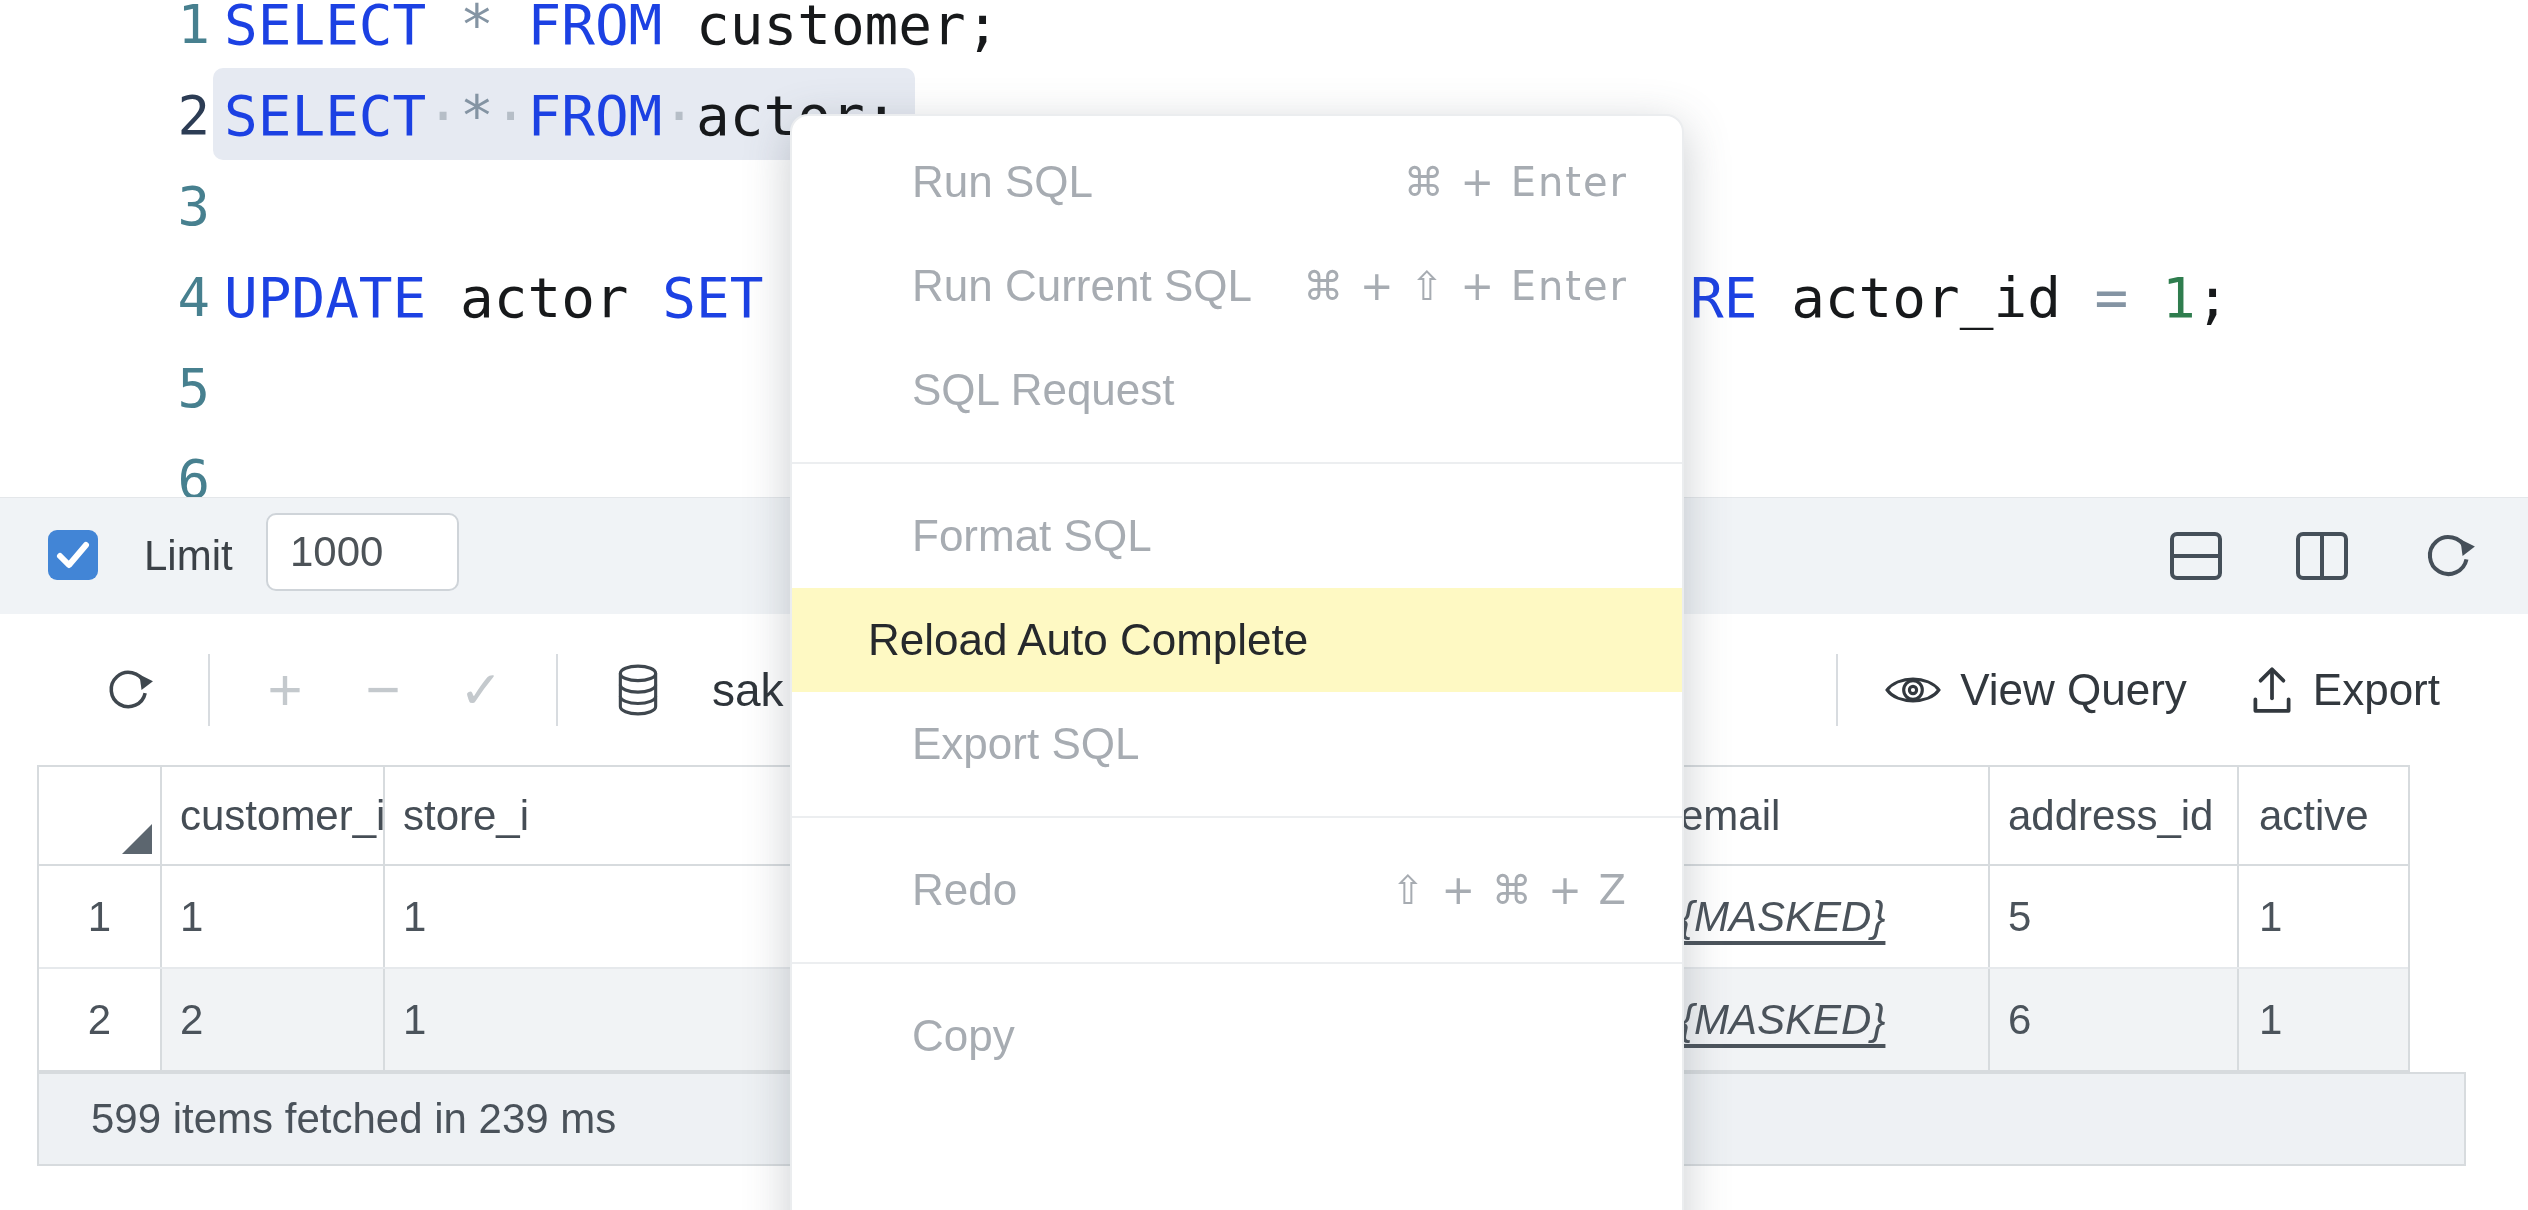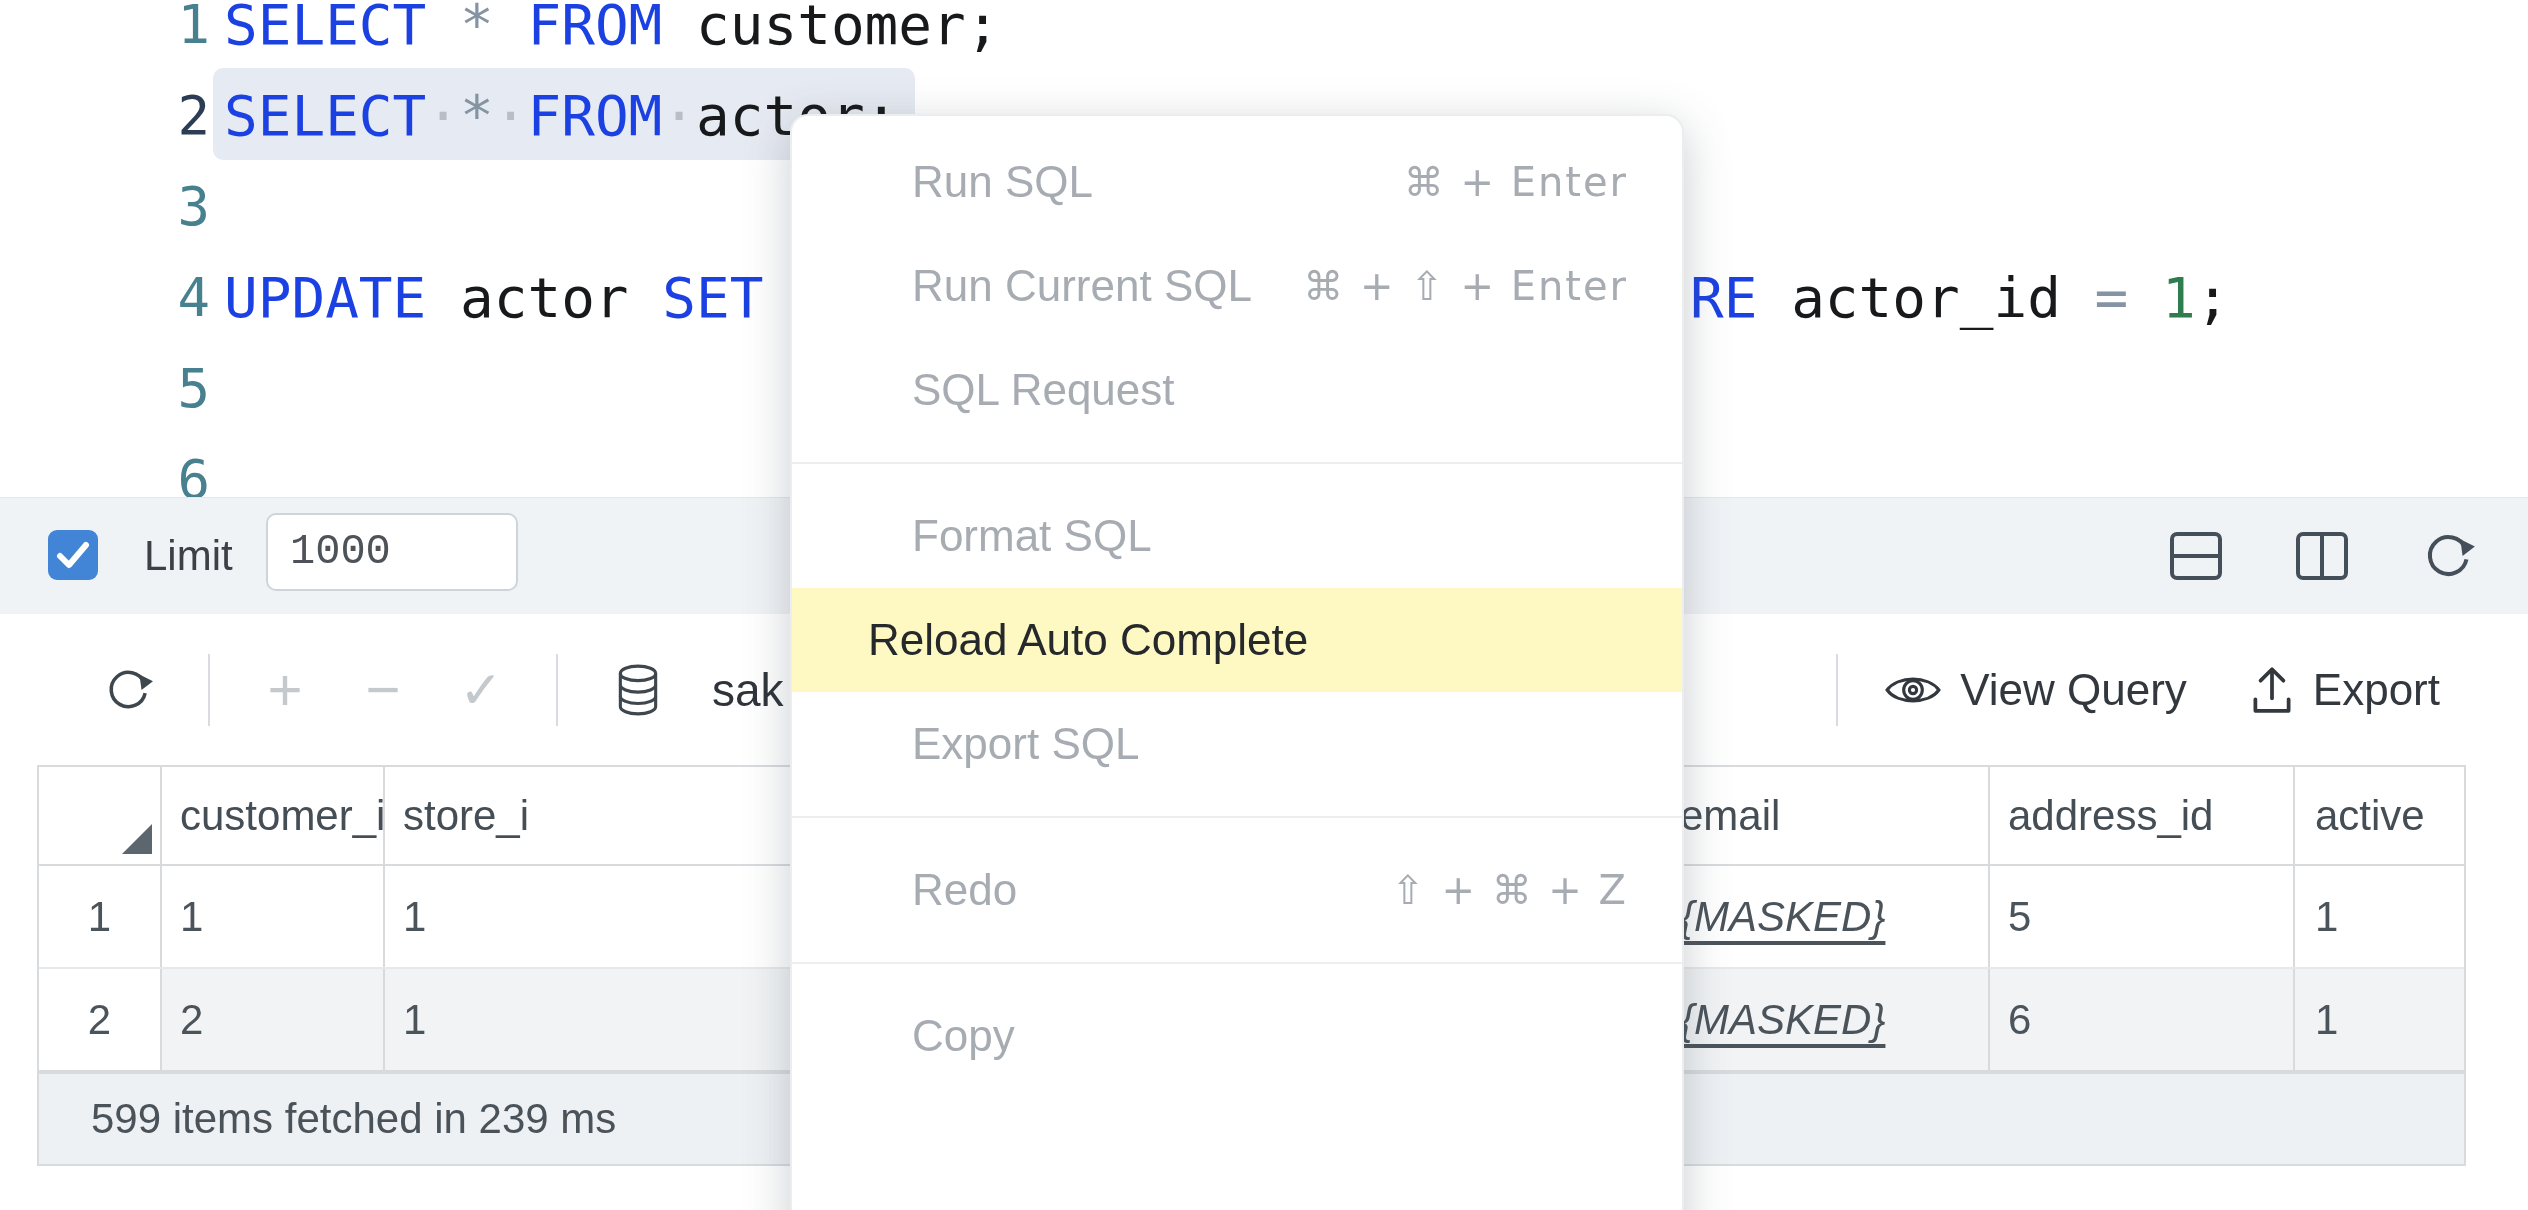--- a/index.html
+++ b/index.html
@@ -23,22 +23,22 @@
   .tk-num{color:#2f7d4e;}
   .tk-plain{color:#17191b;}
   .tk-ws{color:#b6bec7;}
   
   #limit-bar{position:absolute;left:0;top:497px;width:2528px;height:116px;background:#f0f3f6;
              border-top:1px solid #e4e7ea;border-bottom:1px solid #e4e7ea;z-index:2;}
   #limit-checkbox{position:absolute;left:48px;top:32px;width:50px;height:50px;background:#4285d6;border-radius:9px;}
   #limit-checkbox svg{position:absolute;left:1px;top:1px;}
   #limit-label{position:absolute;left:144px;top:0;height:100%;display:flex;align-items:center;
                font-size:42px;color:#3b4147;}
-  #limit-input{position:absolute;left:266px;top:15px;width:252px;height:78px;box-sizing:border-box;
-               border:2px solid #cfd4d9;border-radius:10px;background:#fff;font-family:Liberation Mono, monospace;
+  #limit-input{position:absolute;left:266px;top:15px;width:193px;height:78px;box-sizing:border-box;
+               border:2px solid #cfd4d9;border-radius:10px;background:#fff;font-family:Liberation Sans, sans-serif;
                font-size:42px;color:#4d5358;padding:0 0 0 22px;outline:none;}
   #limit-right-icons{position:absolute;right:52px;top:0;height:100%;display:flex;align-items:center;gap:70px;}
   .bar-icon-btn{width:56px;height:56px;display:flex;align-items:center;justify-content:center;}
   
   #results-toolbar{position:absolute;left:0;top:614px;width:2528px;height:151px;background:#fff;z-index:2;}
   #rt-left{position:absolute;left:100px;top:0;height:100%;display:flex;align-items:center;gap:52px;}
   #rt-right{position:absolute;right:88px;top:0;height:100%;display:flex;align-items:center;}
   .v-divider{width:2px;height:72px;background:#d8dce0;}
   .tb-glyph{font-size:60px;color:#c4c9cd;width:46px;text-align:center;}
   .tb-check{font-size:52px;}
@@ -55,21 +55,21 @@
   .tbody-row .tcell{height:101px;}
   .tbody-row{border-bottom:2px solid #e6e9ec;}
   .tbody-row:last-child{border-bottom:none;}
   .tbody-row.stripe .tcell{background:#f1f3f5;}
   .tbody-row.stripe .tcell.c0{background:#ffffff;}
   .tcell.c0{width:123px;justify-content:center;padding-left:0;}
   .tcell.c1{width:223px;}
   .tcell.c2{width:522px;}
   .tcell.c3{width:755px;}
   .tcell.c4{width:328px;}
-  .tcell.c5{width:305px;}
+  .tcell.c5{width:249px;}
   .tcell.c6{width:169px;padding-left:20px;}
   .tcell.masked{font-style:italic;text-decoration:underline;text-underline-offset:10px;}
   .corner-cell{position:relative;}
   .sort-corner{position:absolute;right:8px;bottom:10px;width:0;height:0;
                border-left:30px solid transparent;border-bottom:30px solid #5c666f;}
   
   #status-bar{position:absolute;left:37px;top:1072px;width:2429px;height:94px;box-sizing:border-box;
               background:#eef1f4;border:2px solid #d7dbde;display:flex;align-items:center;
               padding-left:52px;font-size:42px;color:#4a525a;z-index:3;}
   

